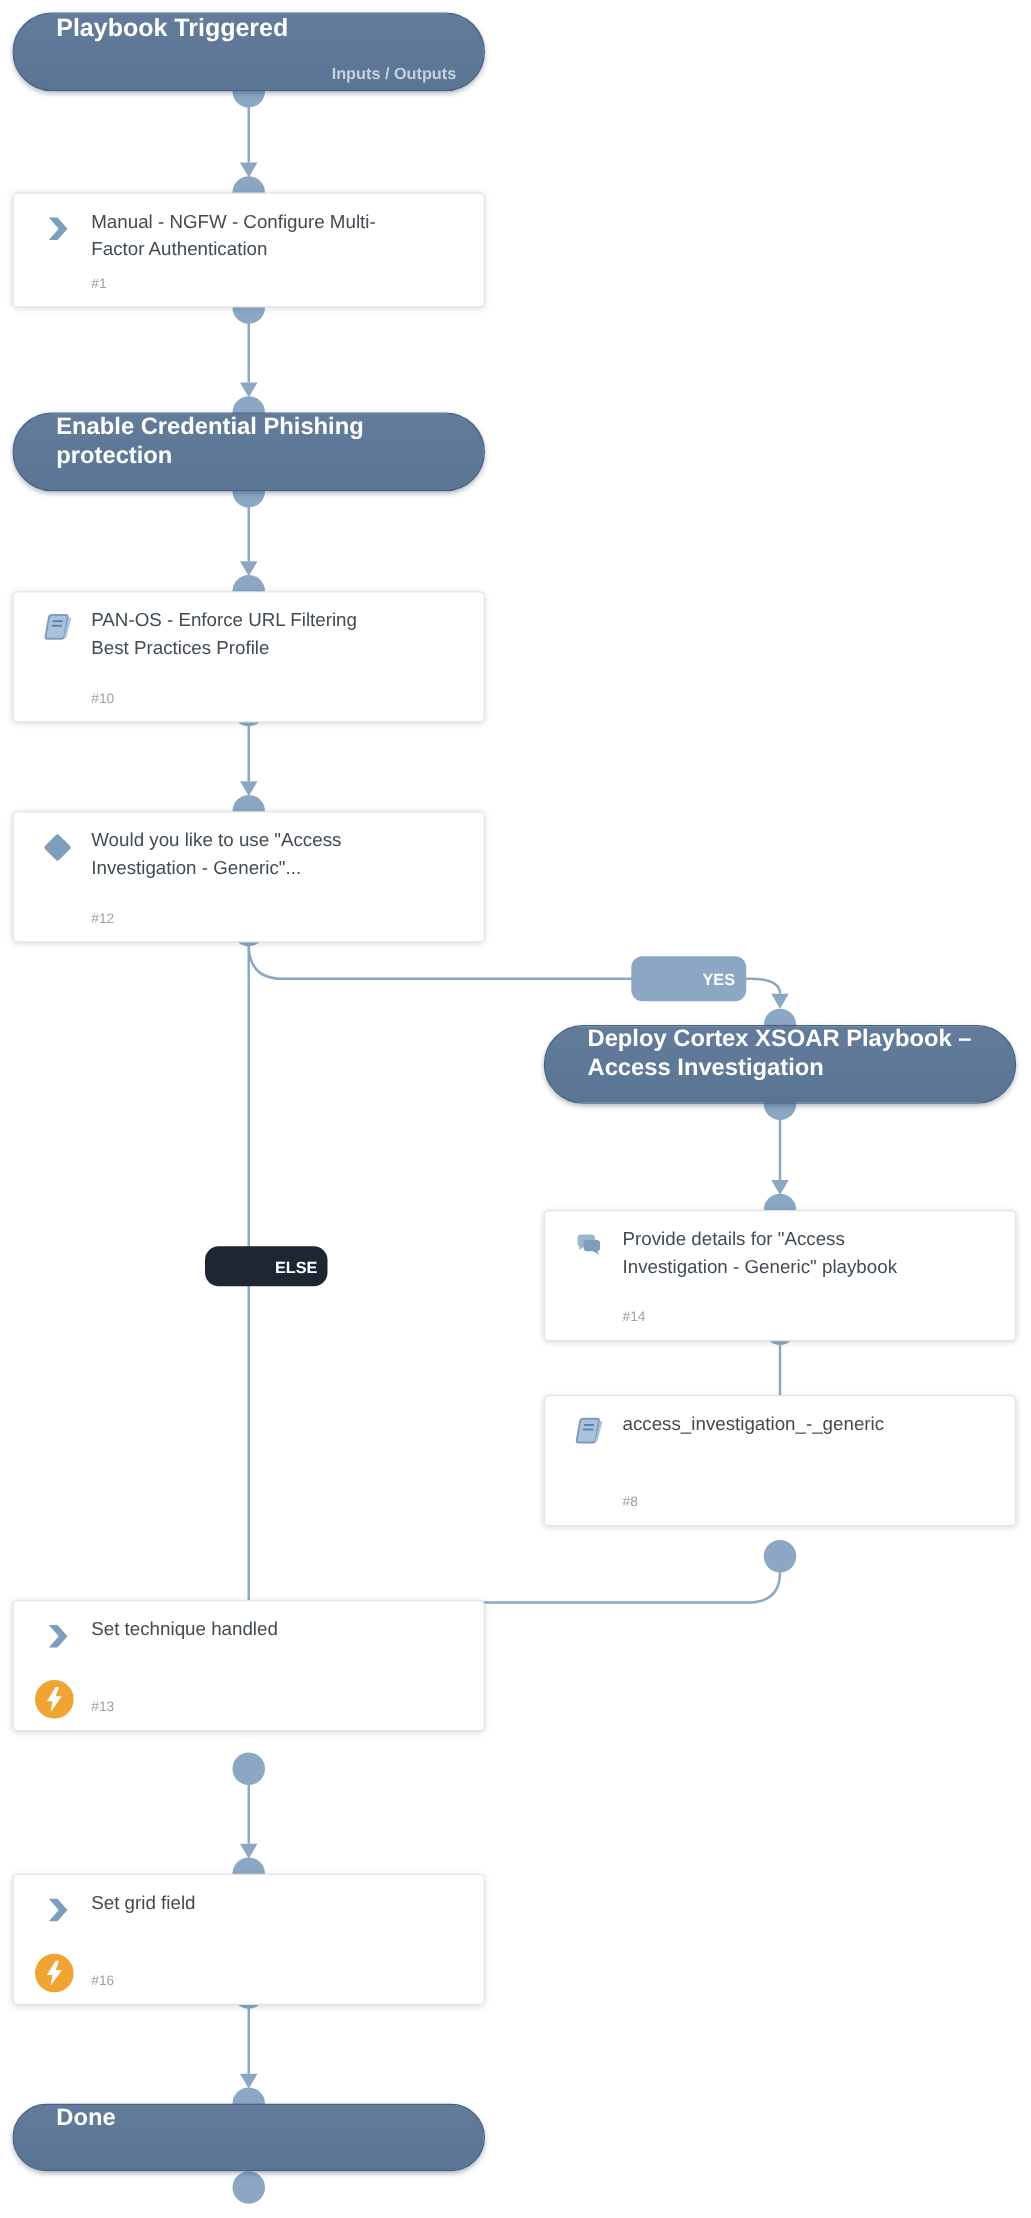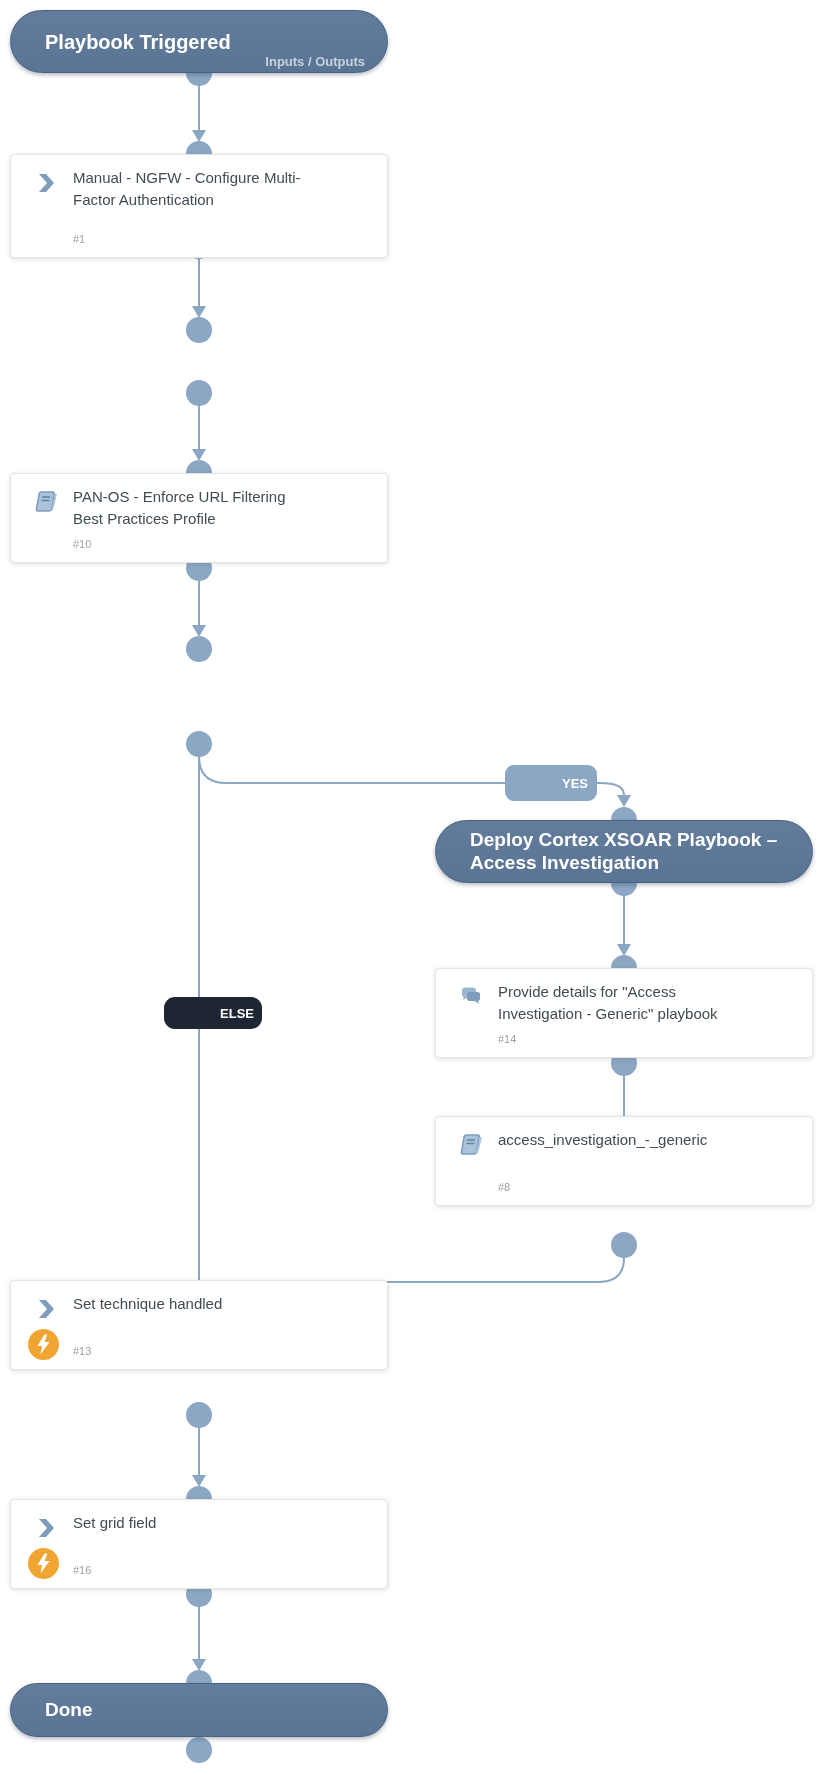--- a/index.html
+++ b/index.html
@@ -14,29 +14,29 @@
     font-family:"Liberation Sans",sans-serif;overflow:hidden;
   }
   #connectors{position:absolute;left:0;top:0;z-index:0;}
   .node{position:absolute;box-sizing:border-box;z-index:1;cursor:pointer;}
   
   .section{
     width:378px;height:63px;border-radius:32px;
     background:linear-gradient(180deg,var(--section-bg-top),var(--section-bg));
     border:1px solid var(--section-border);
     box-shadow:0 2px 4px rgba(40,60,90,.35);
-    color:#fff;display:flex;align-items:center;
+    color:#fff;display:flex;align-items:flex-start;
     padding:0 22px 0 34px;
   }
   .section .s-title{font-size:19px;font-weight:bold;line-height:1.2;max-width:310px;}
   .section.start .s-title{font-size:20px;}
   .section .s-link{margin-left:auto;font-size:13px;font-weight:bold;color:#c6d1df;margin-top:40px;}
   
   .card{
-    width:378px;height:90px;background:#fff;border:1px solid var(--card-border);
+    width:378px;height:105px;background:#fff;border:1px solid var(--card-border);
     border-radius:4px;box-shadow:0 1px 5px rgba(0,0,0,.13);
   }
   .card .c-icon{position:absolute;left:22px;top:15px;width:26px;height:26px;}
   .card .c-title{
     position:absolute;left:62px;top:12px;width:240px;
     font-size:15px;line-height:22px;color:var(--card-title);
   }
   .card .c-num{position:absolute;left:62px;bottom:12px;font-size:11px;color:var(--task-number);}
   .card .c-bolt{position:absolute;left:17px;bottom:9px;width:31px;height:31px;}
   
@@ -104,46 +104,58 @@
       <path d="M199 1415 V1475"></path>
       <path d="M199 1594 V1659"></path>
     </g>
   </svg>
 
   <div class="node section start" style="left:10px;top:10px;">
     <span class="s-title">Playbook Triggered</span>
     <span class="s-link">Inputs / Outputs</span>
   </div>
 
-  <div class="node card" style="left:10px;top:154px;height:104px;">
+  <div class="node card" style="left:10px;top:154px;height:92px;">
     <span class="c-icon">
       <svg width="26" height="26" viewBox="0 0 26 26">
           <path d="M6 4 H13 L21 13 L13 22 H6 L14 13 Z" fill="#7e9dbd"></path>
         </svg>
     </span>
     <div class="c-title">Manual - NGFW - Configure Multi-Factor Authentication</div>
     <div class="c-num">#1</div>
   </div>
 
+  <div class="node section" style="left:10px;top:330px;">
+    <span class="s-title">Enable Credential Phishing protection</span>
+  </div>
 
   <div class="node card" style="left:10px;top:473px;">
     <span class="c-icon">
       <svg width="26" height="26" viewBox="0 0 26 26">
         <g transform="skewX(-10) translate(4,0)">
           <rect x="3" y="3" width="15" height="19" rx="2" fill="#aac3da" stroke="#7e9dbd" stroke-width="1.6"></rect>
           <line x1="6.5" y1="8" x2="14.5" y2="8" stroke="#5f82a8" stroke-width="1.6"></line>
           <line x1="6.5" y1="11.5" x2="14.5" y2="11.5" stroke="#5f82a8" stroke-width="1.6"></line>
         </g>
         <line x1="23" y1="5" x2="19" y2="21" stroke="#aac3da" stroke-width="2"></line>
       </svg>
     </span>
     <div class="c-title">PAN-OS - Enforce URL Filtering Best Practices Profile</div>
     <div class="c-num">#10</div>
   </div>
 
+  <div class="node card" style="left:10px;top:649px;">
+    <span class="c-icon">
+      <svg width="26" height="26" viewBox="0 0 26 26">
+          <rect x="5" y="5" width="16" height="16" rx="2" transform="rotate(45 13 13)" fill="#7e9dbd"></rect>
+        </svg>
+    </span>
+    <div class="c-title">Would you like to use "Access Investigation - Generic"...</div>
+    <div class="c-num">#12</div>
+  </div>
 
   <div class="edge-label yes-label">
     <span>YES</span>
   </div>
   <div class="edge-label else-label">
     <span>ELSE</span>
   </div>
 
   <div class="node section" style="left:435px;top:820px;">
     <span class="s-title">Deploy Cortex XSOAR Playbook – Access Investigation</span>

